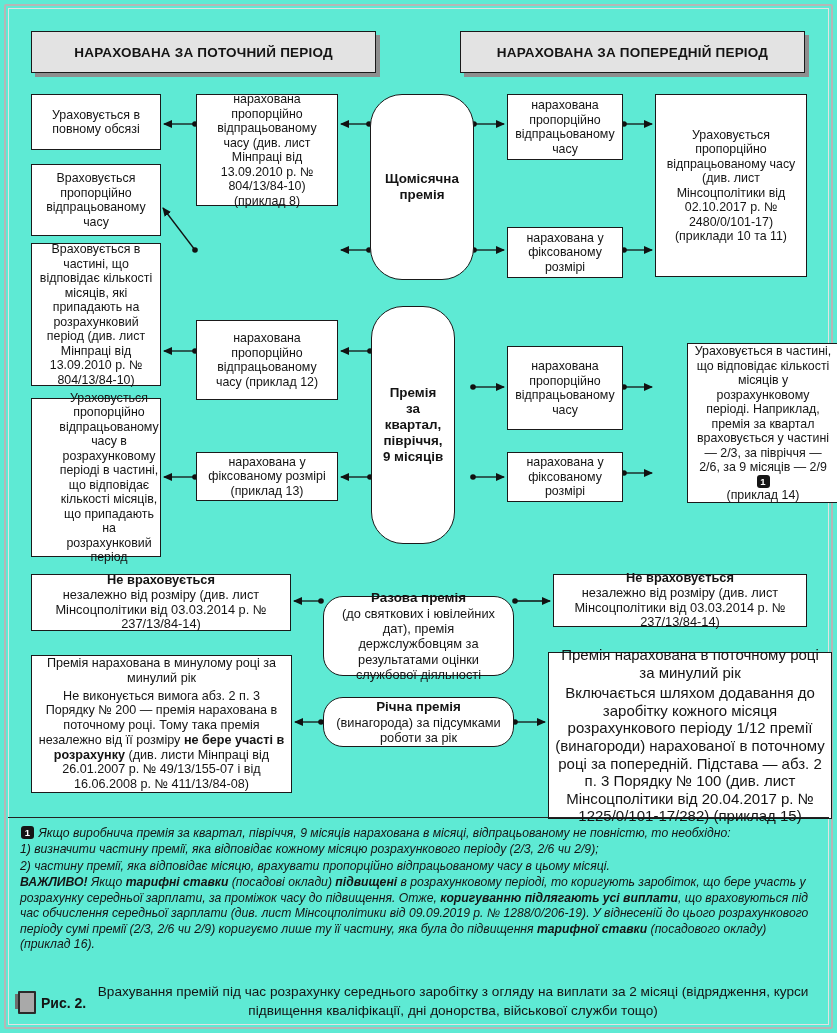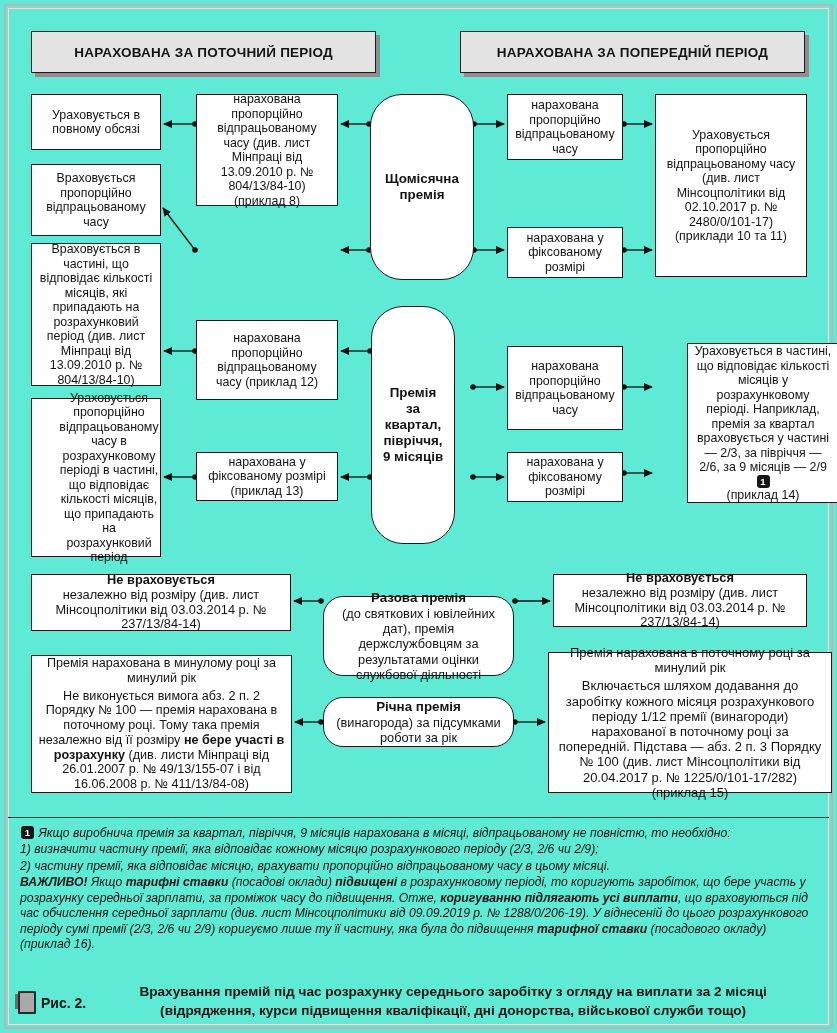--- a/index.html
+++ b/index.html
@@ -27,21 +27,21 @@
   .arrows{position:absolute;left:0;top:0;}
   .divider{position:absolute;left:8px;top:817px;width:821px;border-top:1.4px solid #222;}
   .footnote{position:absolute;left:20px;top:826px;width:800px;font-size:12.2px;line-height:1.27;
             font-style:italic;}
   .footnote .fn-line{margin:0 0 1px 0;}
   .caption{position:absolute;left:18px;top:982px;width:802px;display:flex;align-items:center;}
   .fig-icon{width:14px;height:19px;background:#a9a9a9;border:2px solid #2a2a2a;border-radius:1px;
             margin:3px 5px 0 0;position:relative;flex:0 0 auto;}
   .fig-icon:after{content:"";position:absolute;left:-5px;top:1px;width:3px;height:15px;background:#6d6d6d;}
   .fig-label{font-weight:bold;font-size:14px;margin-top:4px;flex:0 0 auto;}
-  .caption-text{flex:1;text-align:center;font-weight:bold;font-size:13.6px;line-height:1.4;padding:0 4px;}
+  .caption-text{flex:1;text-align:center;font-weight:normal;font-size:13.6px;line-height:1.4;padding:0 4px;}
 </style>
 </head>
 <body>
 
 <div class="page">
   <div class="frame"></div>
 
   <svg class="arrows" width="837" height="1033" viewBox="0 0 837 1033">
     <defs>
       <marker id="ah" markerUnits="userSpaceOnUse" markerWidth="9" markerHeight="8" refX="8" refY="4" orient="auto">
@@ -118,23 +118,23 @@
       <span class="b">Не враховується</span>
       <span> незалежно від розміру (див. лист Мінсоцполітики від 03.03.2014 р. № 237/13/84-14)</span>
     </div>
   <div class="box" style="left:553px;top:574px;width:254px;height:53px;font-size:12.8px;">
       <span class="b">Не враховується</span>
       <span> незалежно від розміру (див. лист Мінсоцполітики від 03.03.2014 р. № 237/13/84-14)</span>
     </div>
 
   <div class="box" style="left:31px;top:655px;width:261px;height:138px;font-size:12.6px;">
     <span class="u-title">Премія нарахована в минулому році за минулий рік</span>
-    <span><span>Не виконується вимога абз. 2 п. 2 Порядку № 100 — премія нарахована в поточному році. Тому така премія незалежно від її розміру </span><span class="b">не бере участі в розрахунку</span><span> (див. листи Мінпраці від 26.01.2007 р. № 49/13/155-07 і від 16.06.2008 р. № 411/13/84-08)</span></span>
+    <span><span>Не виконується вимога абз. 2 п. 3 Порядку № 200 — премія нарахована в поточному році. Тому така премія незалежно від її розміру </span><span class="b">не бере участі в розрахунку</span><span> (див. листи Мінпраці від 26.01.2007 р. № 49/13/155-07 і від 16.06.2008 р. № 411/13/84-08)</span></span>
   </div>
-  <div class="box" style="left:548px;top:652px;width:284px;height:141px;font-size:13px;justify-content:center;">
+  <div class="box" style="left:548px;top:652px;width:284px;height:167px;font-size:15px;justify-content:center;">
     <span class="u-title">Премія нарахована в поточному році за минулий рік</span>
     <span>Включається шляхом додавання до заробітку кожного місяця розрахункового періоду 1/12 премії (винагороди) нарахованої в поточному році за попередній. Підстава — абз. 2 п. 3 Порядку № 100 (див. лист Мінсоцполітики від 20.04.2017 р. № 1225/0/101-17/282) (приклад 15)</span>
   </div>
 
   <div class="divider"></div>
 
   <div class="footnote">
     <div class="fn-line"><span class="fn-marker">1</span><span> Якщо виробнича премія за квартал, півріччя, 9 місяців нарахована в місяці, відпрацьованому не повністю, то необхідно:</span></div>
     <div class="fn-line"><span>1) визначити частину премії, яка відповідає кожному місяцю розрахункового періоду (2/3, 2/6 чи 2/9);</span></div>
     <div class="fn-line"><span>2) частину премії, яка відповідає місяцю, врахувати пропорційно відпрацьованому часу в цьому місяці.</span></div>

